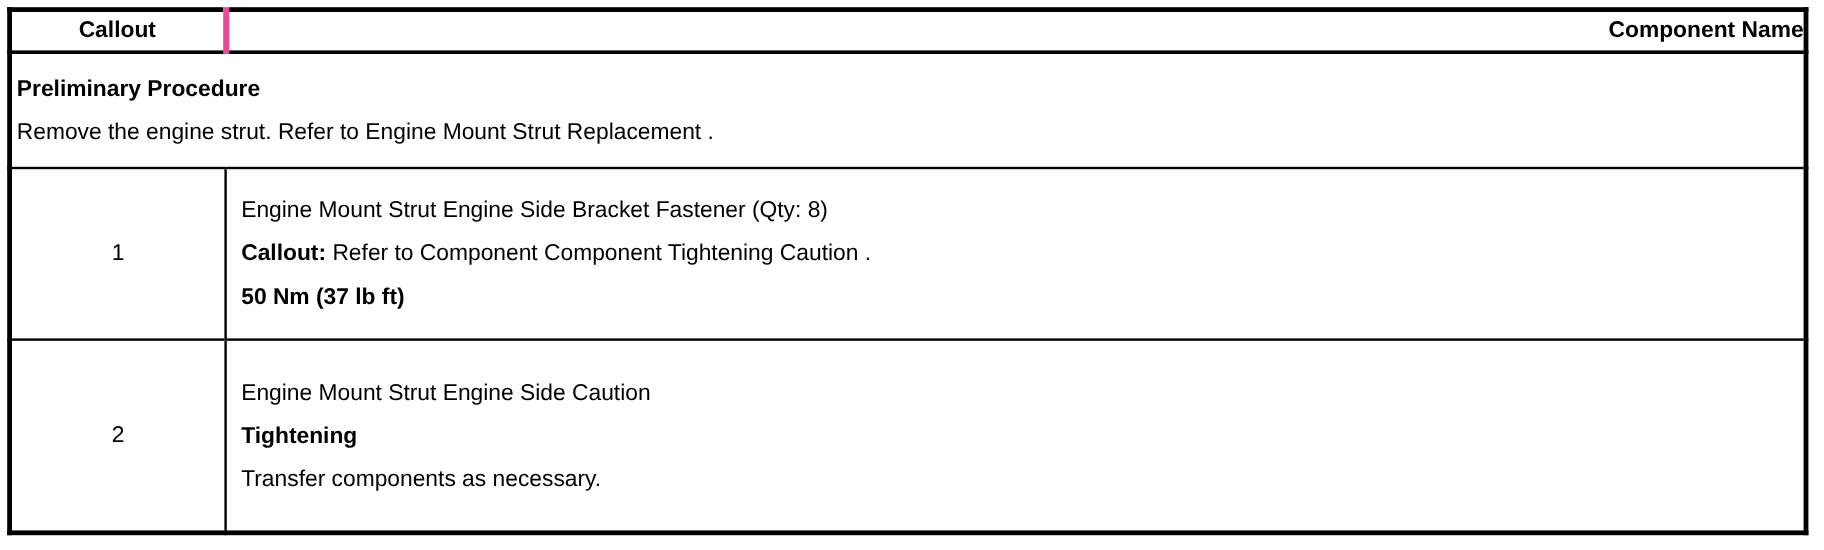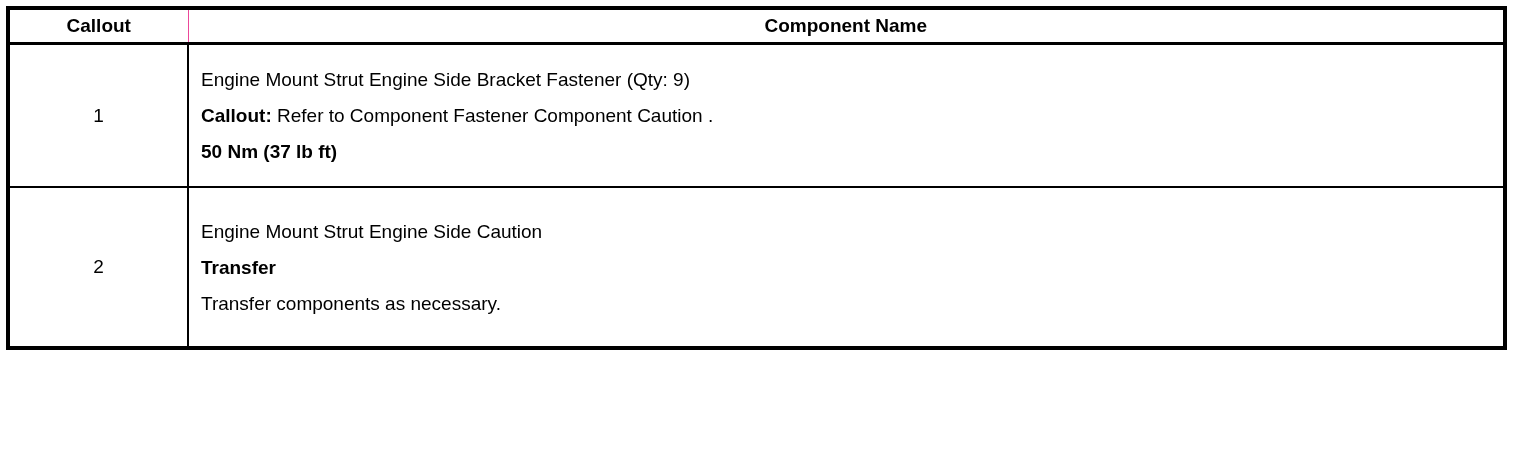--- a/index.html
+++ b/index.html
@@ -33,21 +33,21 @@
 
   th.hdr {
     font-weight: bold;
     text-align: center;
     vertical-align: middle;
     height: 32px;
     border-bottom: 3px solid #000000;
     padding: 0;
     font-size: 19px;
   }
-  th.component-hdr { border-left: 1px solid #ec4899; }
+  th.component-hdr { border-left: 5px solid #ec4899; text-align: right; }
 
   td.prelim-cell {
     height: 94px;
     padding: 0 4px;
     vertical-align: middle;
   }
   tr.item-row td { border-top: 2px solid #000000; }
 
   td.callout-cell {
     text-align: center;
@@ -77,31 +77,37 @@
       <col class="col-callout">
       <col class="col-component">
     </colgroup>
     <thead>
       <tr>
         <th class="hdr callout-hdr">Callout</th>
         <th class="hdr component-hdr">Component Name</th>
       </tr>
     </thead>
     <tbody>
+      <tr class="prelim-row">
+        <td colspan="2" class="prelim-cell">
+          <p class="bold">Preliminary Procedure</p>
+          <p>Remove the engine strut. Refer to Engine Mount Strut Replacement .</p>
+        </td>
+      </tr>
       <tr class="item-row row-1">
         <td class="callout-cell">1</td>
         <td class="content-cell">
-          <p>Engine Mount Strut Engine Side Bracket Fastener (Qty: 9)</p>
-          <p><strong>Callout:</strong><span> Refer to Component Fastener Component Caution .</span></p>
+          <p>Engine Mount Strut Engine Side Bracket Fastener (Qty: 8)</p>
+          <p><strong>Callout:</strong><span> Refer to Component Component Tightening Caution .</span></p>
           <p class="bold">50 Nm (37 lb ft)</p>
         </td>
       </tr>
       <tr class="item-row row-2">
         <td class="callout-cell">2</td>
         <td class="content-cell">
           <p>Engine Mount Strut Engine Side Caution</p>
-          <p class="bold">Transfer</p>
+          <p class="bold">Tightening</p>
           <p>Transfer components as necessary.</p>
         </td>
       </tr>
     </tbody>
   </table>
 </div>
 
 </body></html>

